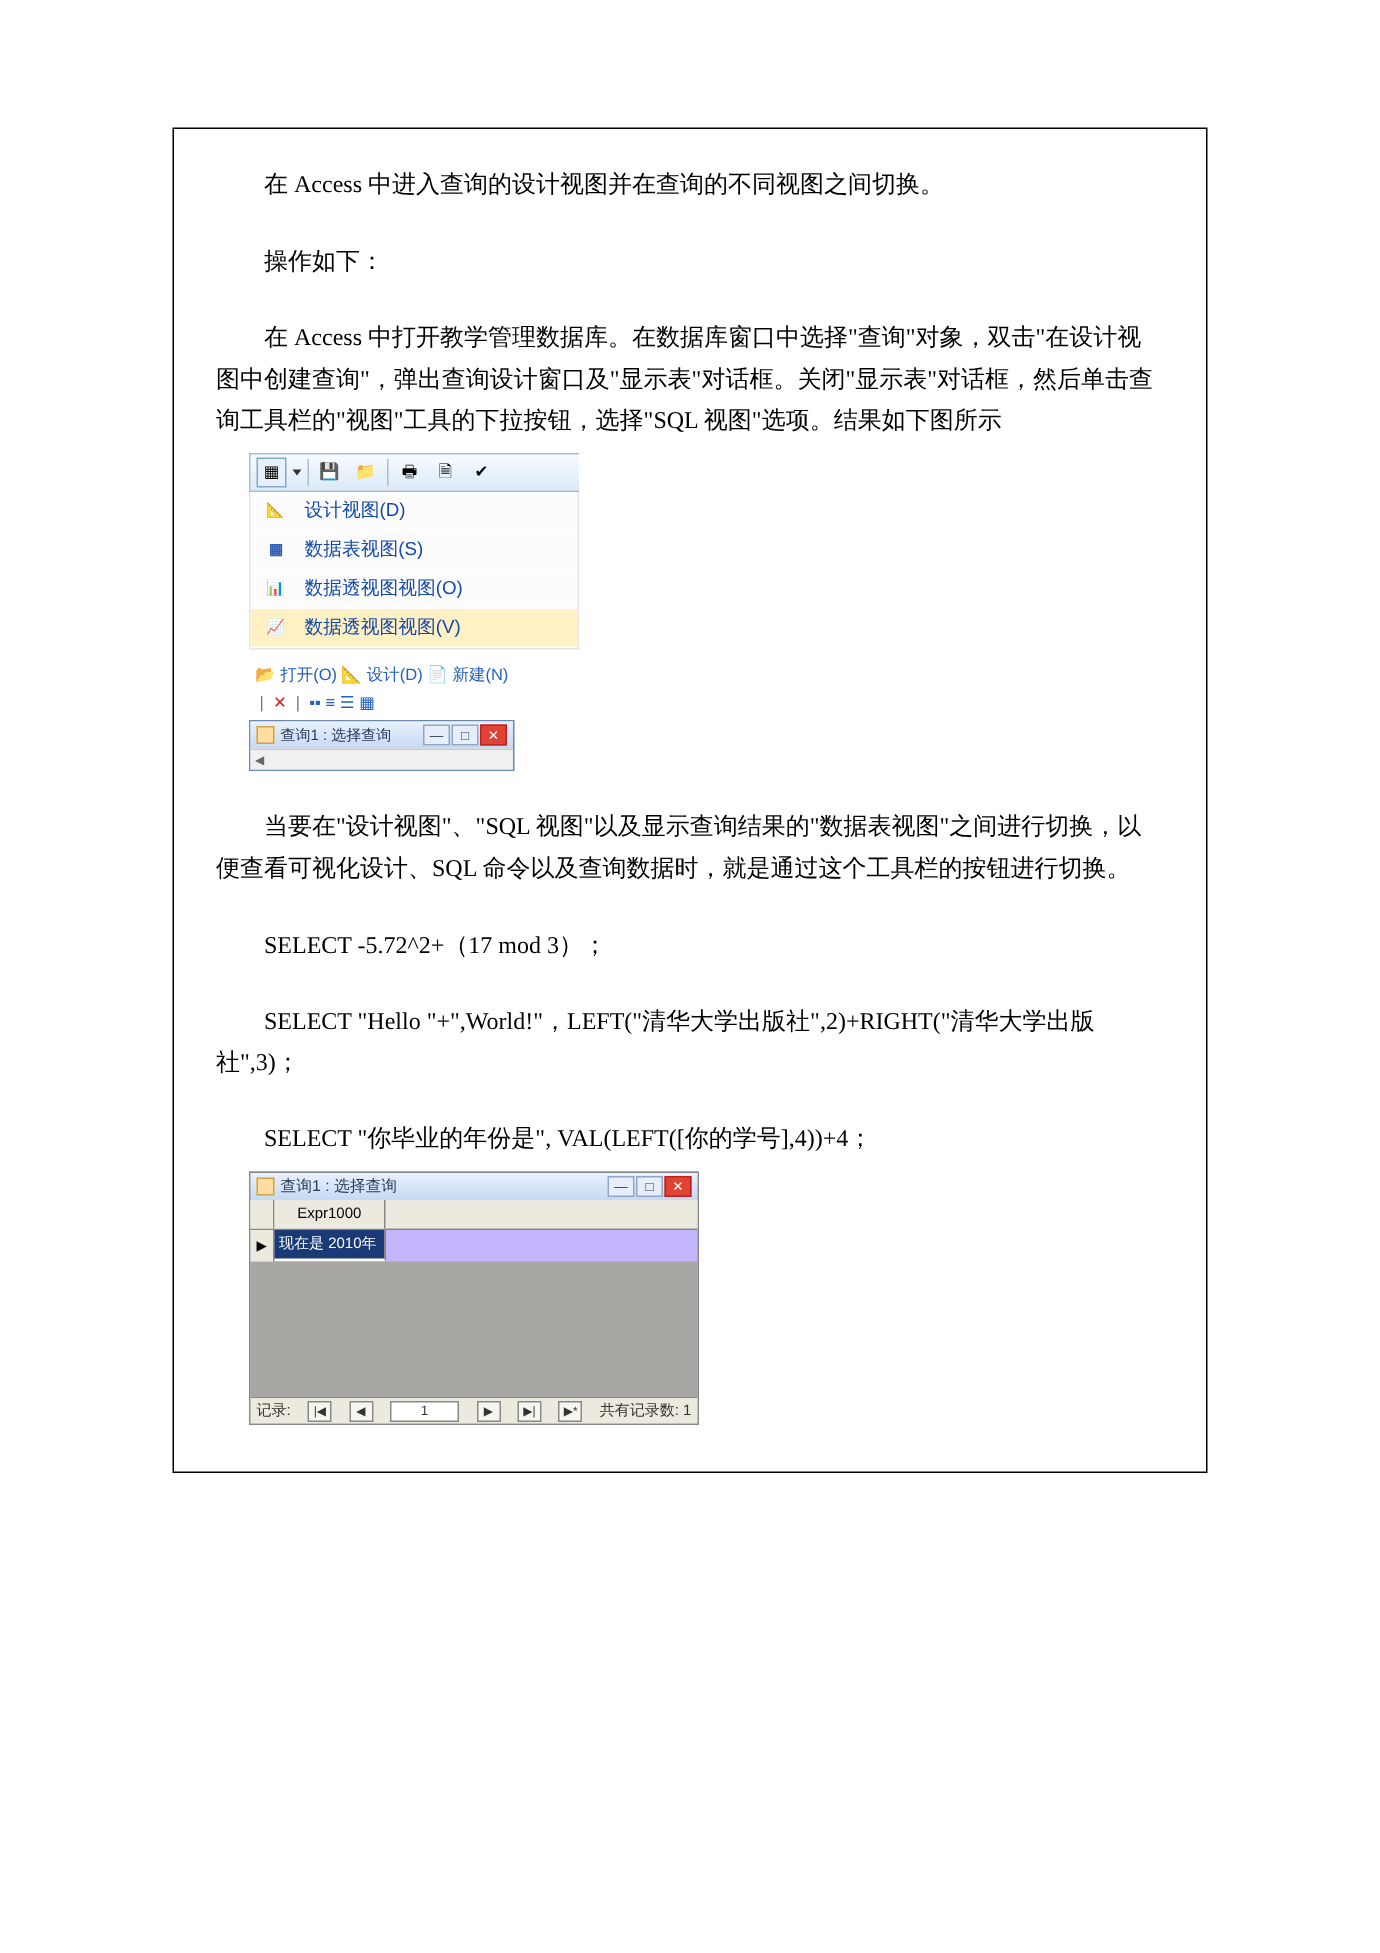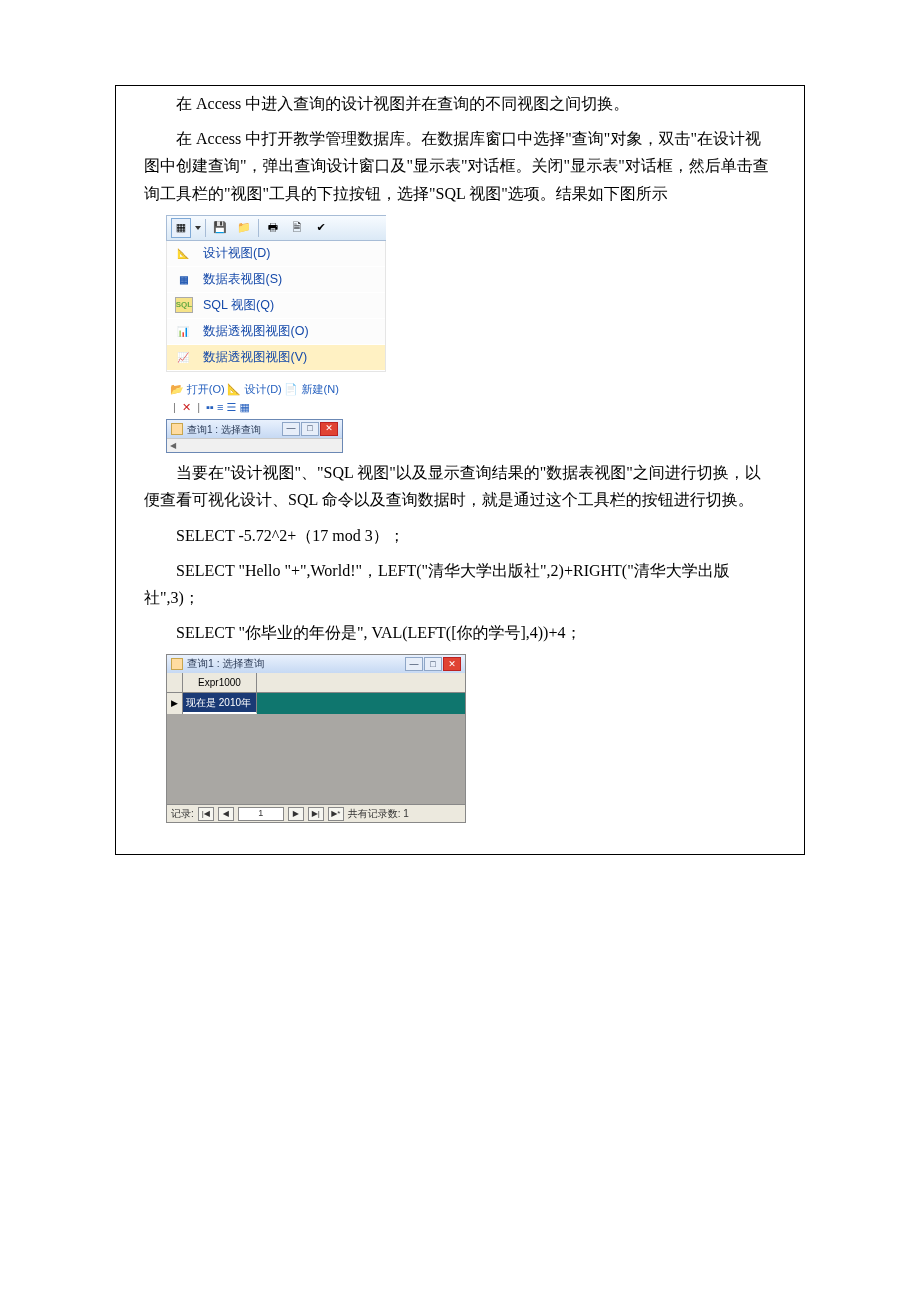--- a/index.html
+++ b/index.html
@@ -14,21 +14,21 @@
   }
   .page-border {
     border: 1px solid #000;
     margin: 85px 115px 40px 115px;
     padding: 0;
   }
   .content {
     padding: 0 0 25px 0;
   }
   p {
-    margin: 4px 28px 8px 28px;
+    margin: 24px 28px 8px 28px;
     text-indent: 2em;
   }
   p.no-indent { text-indent: 0; }
   .fig-block {
     margin: 6px 0 6px 50px;
   }
 
   
   .toolbar-shot {
     width: 220px;
@@ -168,21 +168,21 @@
     background: linear-gradient(#e9f1fd, #c6d9f3);
     display: flex; align-items: center;
     font-size: 10.5px; color:#2a3a56;
     padding:0 4px;
   }
   .ds-title .wico {
     width:12px;height:12px;background:#ffdca0;border:1px solid #c8a54d;margin-right:4px;
   }
   .ds-title .spacer{flex:1;}
   .ds-grid {
-    background:#0f766e;
+    background:#c4b5fd;
   }
   .ds-header {
     display:flex; background:#ece9de;
     border-bottom:1px solid #888;
   }
   .ds-rowhdr {
     width:16px; background:#ece9de; border-right:1px solid #888;
     display:flex;align-items:center;justify-content:center;
     font-size:9px;
   }
@@ -198,38 +198,39 @@
     width:74px; font-size:10px; padding:1px 3px;
     background:#1a3a75; color:#fff;
     border-right:1px solid #888;
     border-bottom:2px solid #ffffff;
     white-space:nowrap; overflow:hidden;
   }
   .ds-body-fill { height: 90px; background:#a9a7a3; }
   .ds-nav {
     height:18px; background:#ece9de; border-top:1px solid #888;
     display:flex; align-items:center; font-size:10px;
-    gap:4px; padding:0 4px; color:#333;
+    gap:4px; padding:0 4px; color:#333;justify-content:space-between;
   }
   .ds-nav .navbtn {
     width:16px;height:14px;border:1px solid #888;background:#f6f6f0;
     display:inline-flex;align-items:center;justify-content:center;font-size:8px;
   }
   .ds-nav .navinput {
     width:46px;height:14px;border:1px solid #888;background:#fff;
     display:inline-flex;align-items:center;justify-content:center;font-size:9px;
   }
 </style>
 </head>
 <body>
 
 <div class="page-border">
   <div class="content">
 
     <p>在 Access 中进入查询的设计视图并在查询的不同视图之间切换。</p>
+    <p>操作如下：</p>
     <p class="no-indent" style="text-indent:2em;">在 Access 中打开教学管理数据库。在数据库窗口中选择"查询"对象，双击"在设计视图中创建查询"，弹出查询设计窗口及"显示表"对话框。关闭"显示表"对话框，然后单击查询工具栏的"视图"工具的下拉按钮，选择"SQL 视图"选项。结果如下图所示</p>
 
     <div class="fig-block">
       <div class="toolbar-shot">
         <div class="tb-top">
           <span class="tb-btn selected">▦</span>
           <span class="tb-dd"></span>
           <span style="width:1px;height:18px;background:#a7bcd6;"></span>
           <span class="tb-btn">💾</span>
           <span class="tb-btn">📁</span>
@@ -239,24 +240,20 @@
           <span class="tb-btn">✔</span>
         </div>
         <div class="view-menu">
           <div class="vm-item">
             <span class="ico" style="color:#c79a2c;">📐</span>
             <span>设计视图(D)</span>
           </div>
           <div class="vm-item">
             <span class="ico blue-grid">▦</span>
             <span>数据表视图(S)</span>
-          </div>
-          <div class="vm-item">
-            <span class="ico sql">SQL</span>
-            <span>SQL 视图(Q)</span>
           </div>
           <div class="vm-item">
             <span class="ico pivot">📊</span>
             <span>数据透视图视图(O)</span>
           </div>
           <div class="vm-item hover">
             <span class="ico pivotchart">📈</span>
             <span>数据透视图视图(V)</span>
           </div>
         </div>

